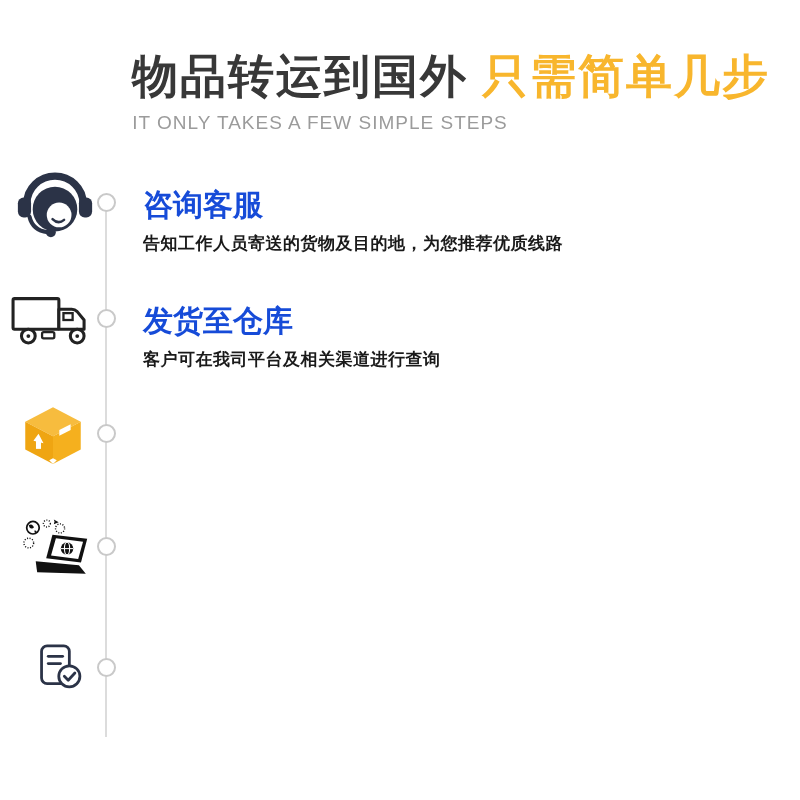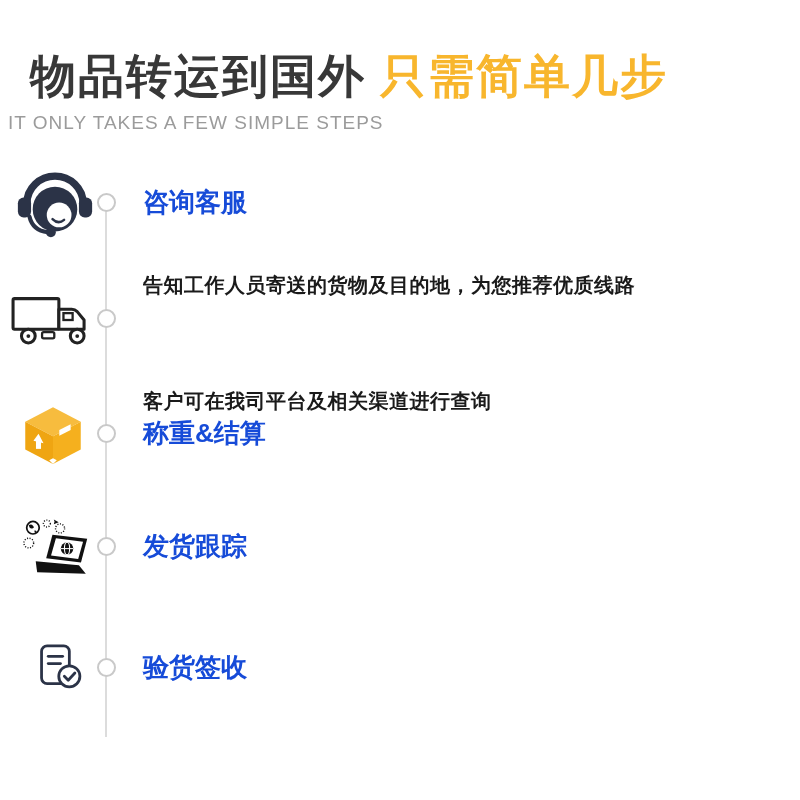--- a/index.html
+++ b/index.html
@@ -3,36 +3,36 @@
 <meta charset="utf-8">
 <style>
   html,body{margin:0;padding:0;background:#ffffff;}
   body{width:800px;height:800px;position:relative;overflow:hidden;
        font-family:"Liberation Sans", sans-serif;}
   .page{position:absolute;inset:0;background:#ffffff;}
 
   
   .title-row{position:absolute;top:52px;left:30px;width:740px;white-space:nowrap;
              font-family:"Liberation Serif", serif;font-weight:bold;font-size:46px;
-             letter-spacing:2px;line-height:1.1;}
+             letter-spacing:2px;line-height:1.1;text-align:right;}
   .title-cn{color:#383838;}
   .title-hl{color:#f8b62d;margin-left:14px;}
-  .subtitle{position:absolute;top:112px;left:8px;width:640px;text-align:left;
+  .subtitle{position:absolute;top:112px;left:0;width:640px;text-align:center;
             color:#9b9b9b;font-size:19px;letter-spacing:1px;font-weight:400;}
 
   
   .tl-line{position:absolute;left:105px;top:203px;width:2px;height:534px;background:#dcdcdc;}
   .tl-dot{position:absolute;width:15px;height:15px;border:2px solid #c9c9c9;border-radius:50%;
           background:#ffffff;left:97px;}
 
   
-  .step-title{position:absolute;left:143px;color:#164bd8;font-size:26px;font-weight:bold;
+  .step-title{position:absolute;left:143px;color:#164bd8;font-size:30px;font-weight:bold;
               white-space:nowrap;}
-  .step-desc{position:absolute;left:143px;color:#1a1a1a;font-size:20px;font-weight:600;
-             white-space:nowrap;letter-spacing:0.5px;margin-top:40px;}
+  .step-desc{position:absolute;left:143px;color:#1a1a1a;font-size:17px;font-weight:600;
+             white-space:nowrap;letter-spacing:0.5px;}
   .icon-box{position:absolute;}
   .icon-box svg{display:block;width:100%;height:100%;}
 </style>
 </head>
 <body>
 
 <div class="page">
 
   <div class="title-row">
     <span class="title-cn">物品转运到国外</span><span class="title-hl">只需简单几步</span>
@@ -66,58 +66,56 @@
       <rect x="4" y="8" width="60" height="40" rx="2" fill="#ffffff" stroke="#222222" stroke-width="4"></rect>
       <path d="M64 22 h17 c3 0 5 1 7 3 l9 11 v12 h-33 z" fill="#ffffff" stroke="#222222" stroke-width="4" stroke-linejoin="round"></path>
       <rect x="70" y="27" width="12" height="9" fill="#ffffff" stroke="#222222" stroke-width="3"></rect>
       <rect x="42" y="52" width="16" height="8" rx="2" fill="#ffffff" stroke="#222222" stroke-width="3"></rect>
       <circle cx="24" cy="57" r="9" fill="#ffffff" stroke="#222222" stroke-width="4"></circle>
       <circle cx="24" cy="57" r="2.5" fill="#222222"></circle>
       <circle cx="88" cy="57" r="9" fill="#ffffff" stroke="#222222" stroke-width="4"></circle>
       <circle cx="88" cy="57" r="2.5" fill="#222222"></circle>
     </svg>
   </div>
+  <div class="step-title" style="top:301px">发货至仓库</div>
   <div class="step-desc" style="top:348px">客户可在我司平台及相关渠道进行查询</div>
 
   <div class="icon-box" style="left:20px;top:406px;width:66px;height:58px">
     <svg viewBox="0 0 100 92" xmlns="http://www.w3.org/2000/svg">
       <polygon points="50,2 94,25 50,48 6,25" fill="#f7bc3e"></polygon>
       <polygon points="6,25 50,48 50,92 6,69" fill="#efa512"></polygon>
       <polygon points="94,25 50,48 50,92 94,69" fill="#f5b01e"></polygon>
       <polygon points="19,55 27,44 35,59" fill="#ffffff"></polygon>
       <rect x="23" y="53" width="8" height="15" fill="#ffffff"></rect>
       <polygon points="60,38 78,29 78,38 60,47" fill="#ffffff"></polygon>
       <polygon points="44,86 50,92 56,86 50,83" fill="#ffffff"></polygon>
     </svg>
   </div>
-  <div class="step-title" style="top:416px">称重&amp;结算</div>
 
   <div class="icon-box" style="left:22px;top:518px;width:72px;height:64px">
     <svg viewBox="0 0 100 92" xmlns="http://www.w3.org/2000/svg">
       <circle cx="14" cy="14" r="9" fill="none" stroke="#111111" stroke-width="2.5"></circle>
       <path d="M8 10 q4 -2 6 1 q3 3 -1 4 q-4 1 -5 -5" fill="#111111"></path>
       <path d="M16 18 q4 -1 3 3 q-3 2 -3 -3" fill="#111111"></path>
       <circle cx="34" cy="8" r="5" fill="none" stroke="#111111" stroke-width="2" stroke-dasharray="1.5 2.2"></circle>
       <circle cx="53" cy="15" r="6.5" fill="none" stroke="#111111" stroke-width="2" stroke-dasharray="1.5 2.2"></circle>
       <circle cx="8" cy="36" r="7" fill="none" stroke="#111111" stroke-width="2" stroke-dasharray="1.5 2.2"></circle>
       <polygon points="44,2 51,6 44,9 45,5" fill="#111111"></polygon>
       <path d="M42 24 L92 30 L83 64 L33 58 Z" fill="#111111"></path>
       <path d="M47 29 L86 34 L79 59 L40 54 Z" fill="#ffffff"></path>
       <circle cx="63" cy="44" r="9" fill="#111111"></circle>
       <ellipse cx="63" cy="44" rx="3.7" ry="9" fill="none" stroke="#ffffff" stroke-width="1.5"></ellipse>
       <line x1="54" y1="44" x2="72" y2="44" stroke="#ffffff" stroke-width="1.5"></line>
       <path d="M18 62 L80 68 L90 80 L20 78 Z" fill="#111111"></path>
     </svg>
   </div>
-  <div class="step-title" style="top:529px">发货跟踪</div>
 
   <div class="icon-box" style="left:36px;top:642px;width:50px;height:52px">
     <svg viewBox="0 0 90 88" xmlns="http://www.w3.org/2000/svg">
       <rect x="10" y="4" width="50" height="68" rx="10" fill="#ffffff" stroke="#2b3347" stroke-width="5"></rect>
       <line x1="22" y1="23" x2="48" y2="23" stroke="#2b3347" stroke-width="5" stroke-linecap="round"></line>
       <line x1="22" y1="36" x2="44" y2="36" stroke="#2b3347" stroke-width="5" stroke-linecap="round"></line>
       <circle cx="60" cy="59" r="19" fill="#ffffff" stroke="#2b3347" stroke-width="5"></circle>
       <path d="M51 59 l7 7 l12 -13" fill="none" stroke="#2b3347" stroke-width="5" stroke-linecap="round" stroke-linejoin="round"></path>
     </svg>
   </div>
-  <div class="step-title" style="top:650px">验货签收</div>
 
 </div>
 
 </body></html>

